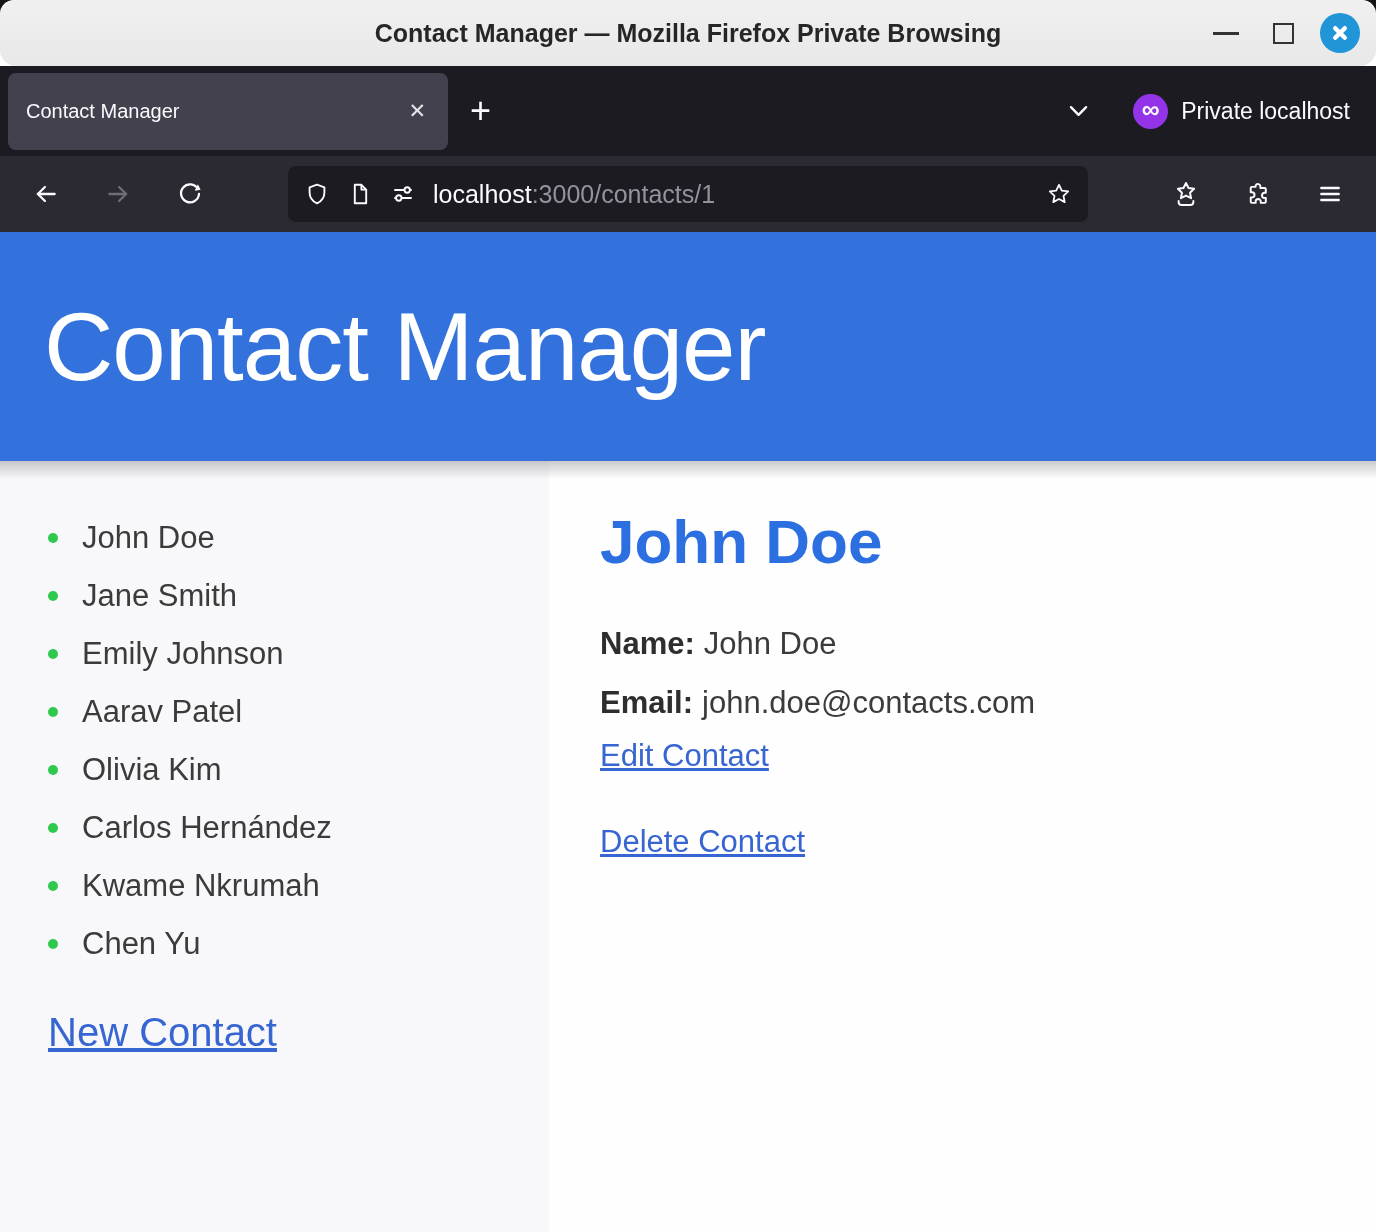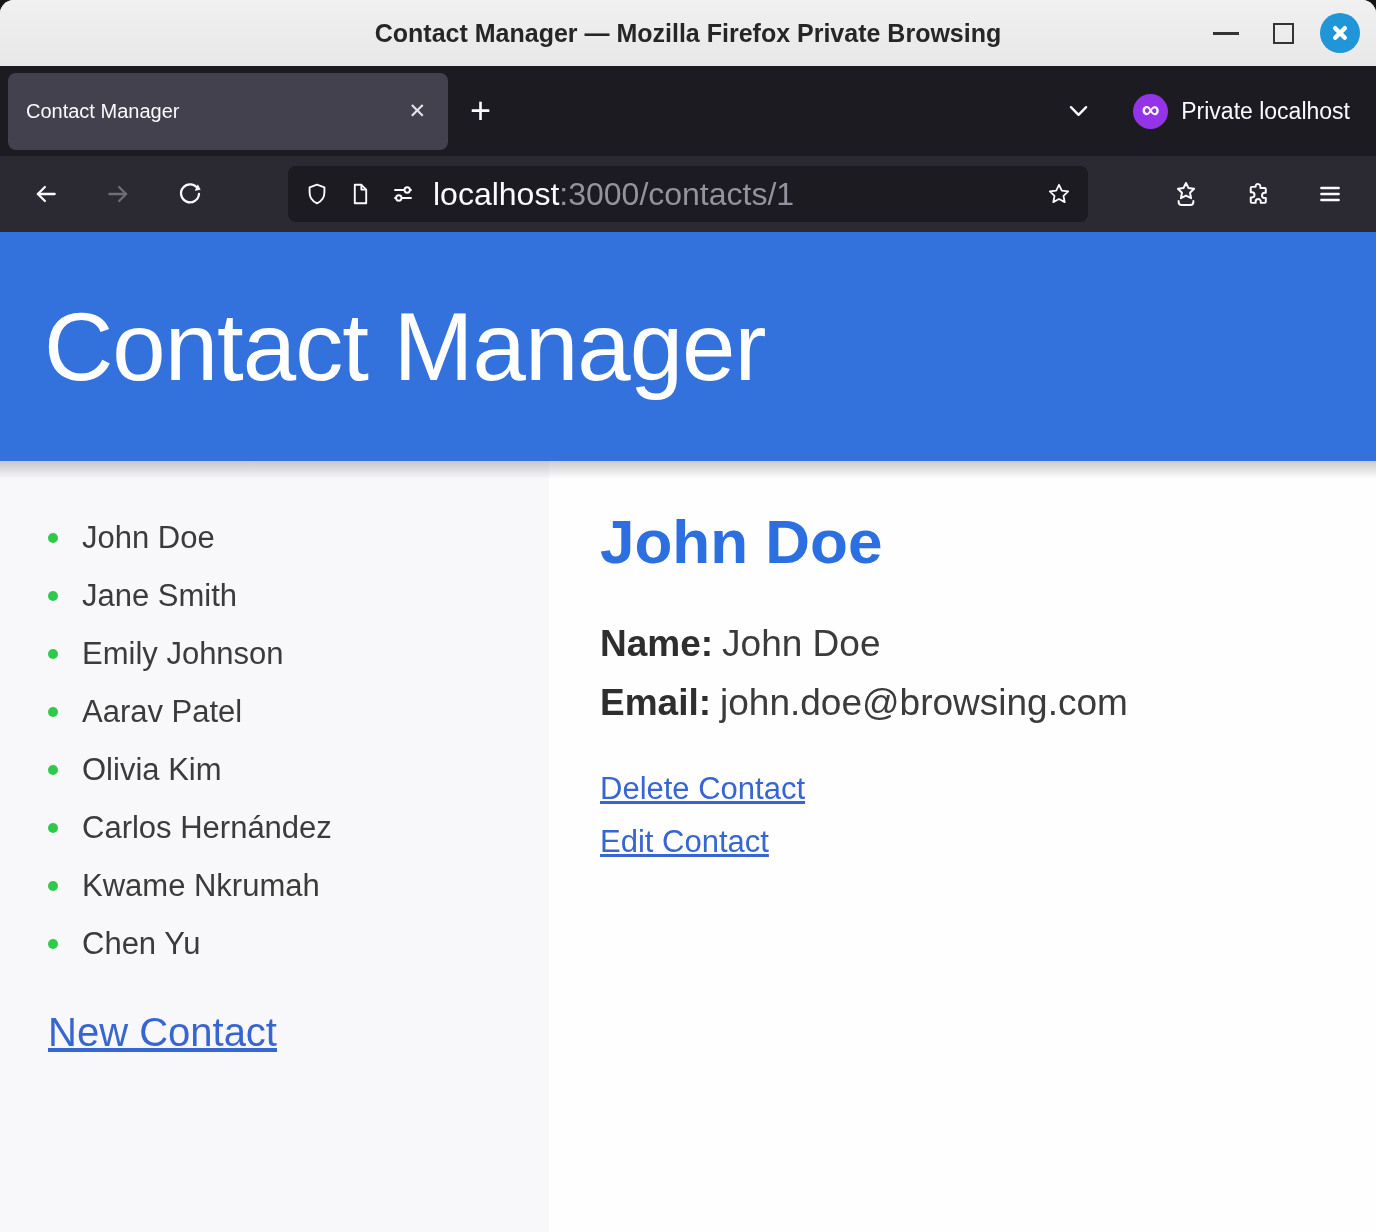--- a/index.html
+++ b/index.html
@@ -15,21 +15,21 @@
     border-radius:14px 14px 0 0;
     overflow:hidden;
     display:flex; flex-direction:column;
     background:#fff;
   }
 
   
   .titlebar {
     flex:0 0 66px; position:relative;
     background:linear-gradient(#f0f0f0,#e8e8e8);
-    display:flex; align-items:center;
+    display:flex; align-items:center;border-radius:16px;
   }
   .titlebar-title {
     position:absolute; left:0; right:0; text-align:center;
     font-size:25px; font-weight:700; color:#262626;
   }
   .window-controls { position:absolute; right:16px; top:13px; display:flex; gap:17px; }
   .wc-btn { width:40px; height:40px; display:flex; align-items:center; justify-content:center; }
   .btn-min i { display:block; width:26px; height:3px; background:#343434; }
   .btn-max i { display:block; width:21px; height:21px; border:2.5px solid #343434; background:transparent; }
   .btn-close { border-radius:50%; background:#2095d8; color:#fff; }
@@ -62,21 +62,21 @@
   }
   .nav-icon { width:26px; height:26px; color:#fbfbfe; flex:0 0 auto; }
   .nav-icon + .nav-icon { margin-left:46px; }
   .nav-icon.disabled { color:#6e6d78; }
   .urlbar {
     width:800px; height:56px; background:#1c1b22; border-radius:8px;
     margin-left:85px; display:flex; align-items:center; padding:0 17px;
   }
   .urlbar-icon { width:24px; height:24px; color:#fbfbfe; flex:0 0 auto; }
   .urlbar-icon + .urlbar-icon { margin-left:19px; }
-  .url-text { font-size:32px; margin-left:18px; flex:1; white-space:nowrap; overflow:hidden; }
+  .url-text { font-size:25px; margin-left:18px; flex:1; white-space:nowrap; overflow:hidden; }
   .url-host { color:#fbfbfe; }
   .url-path { color:#93929d; }
   .right-icons { margin-left:auto; display:flex; gap:46px; color:#fbfbfe; }
   .right-icons .nav-icon + .nav-icon { margin-left:0; }
 
   
   .app-header {
     flex:0 0 229px; background:#3372dc; position:relative;
     display:flex; align-items:center;
   }
@@ -105,21 +105,21 @@
     border-radius:50%; background:#2fc94e;
   }
   .new-contact { display:inline-block; margin:30px 0 0 48px; font-size:40px; line-height:40px; }
 
   a { color:#3765d2; text-decoration:underline; }
 
   .main h2 {
     margin:45px 0 0; font-size:62px; font-weight:700;
     color:#2c6fe0; line-height:71px;
   }
-  .detail-row { margin:0; font-size:37px; line-height:36px; color:#3b3b3b; }
+  .detail-row { margin:0; font-size:31px; line-height:36px; color:#3b3b3b; }
   .detail-row b { color:#2e2e2e; font-weight:700; }
   .detail-row .val { margin-left:9px; }
   .row-name  { margin-top:49px; }
   .row-email { margin-top:23px; }
   .link-row  { margin:0; font-size:31px; line-height:36px; }
   .row-delete { margin-top:50px; }
   .row-edit   { margin-top:17px; }
 
   svg { display:block; }
 </style>
@@ -264,19 +264,19 @@
         <li><span class="bullet"></span><span>Carlos Hernández</span></li>
         <li><span class="bullet"></span><span>Kwame Nkrumah</span></li>
         <li><span class="bullet"></span><span>Chen Yu</span></li>
       </ul>
       <a href="#" class="new-contact">New Contact</a>
     </aside>
 
     <main class="main">
       <h2>John Doe</h2>
       <p class="detail-row row-name"><b>Name:</b><span class="val">John Doe</span></p>
-      <p class="detail-row row-email"><b>Email:</b><span class="val">john.doe@browsing.com</span></p>
+      <p class="detail-row row-email"><b>Email:</b><span class="val">john.doe@contacts.com</span></p>
+      <p class="link-row row-edit"><a href="#">Edit Contact</a></p>
       <p class="link-row row-delete"><a href="#">Delete Contact</a></p>
-      <p class="link-row row-edit"><a href="#">Edit Contact</a></p>
     </main>
 
   </div>
 </div>
 
 </body></html>

